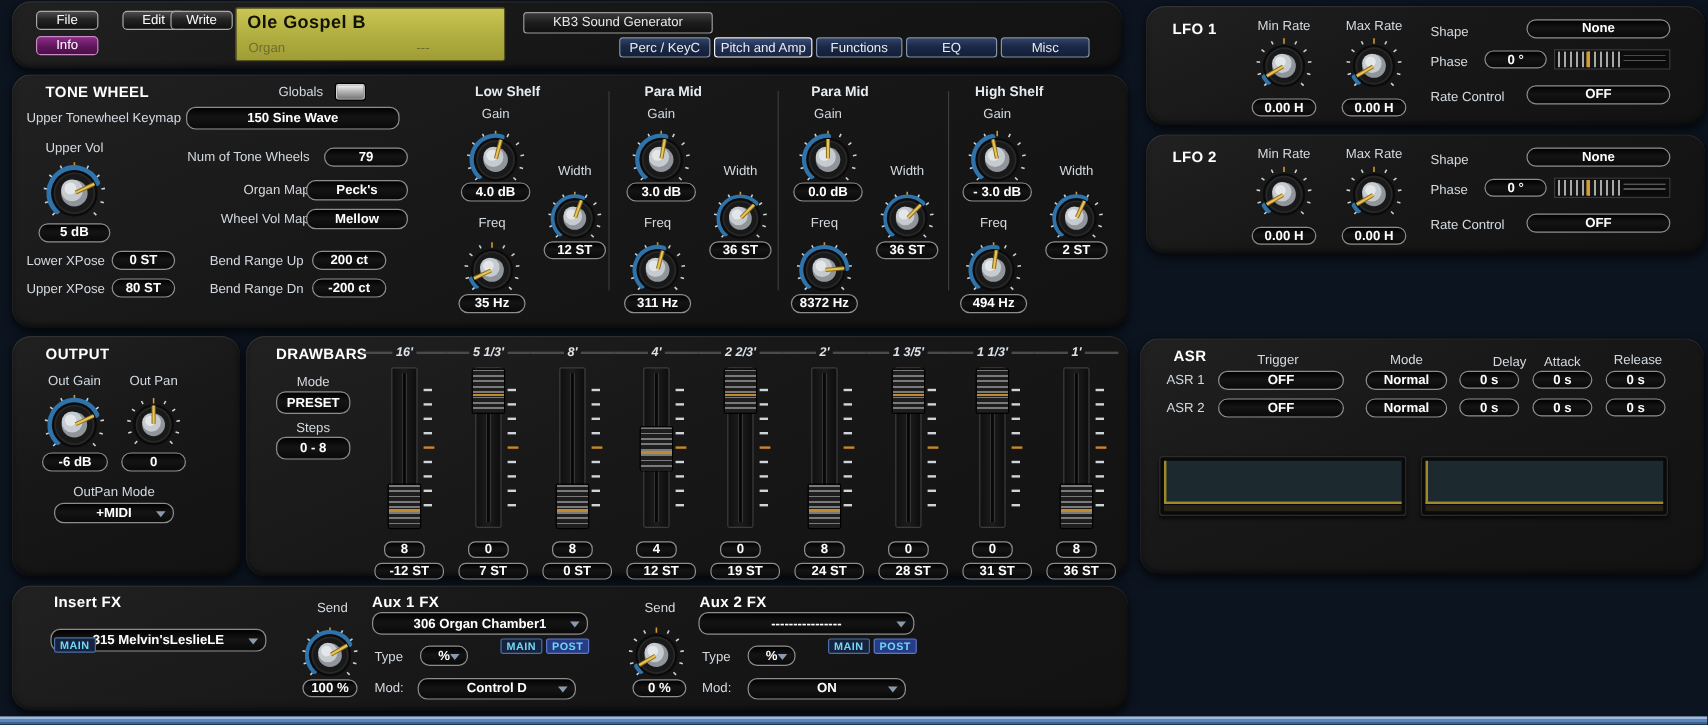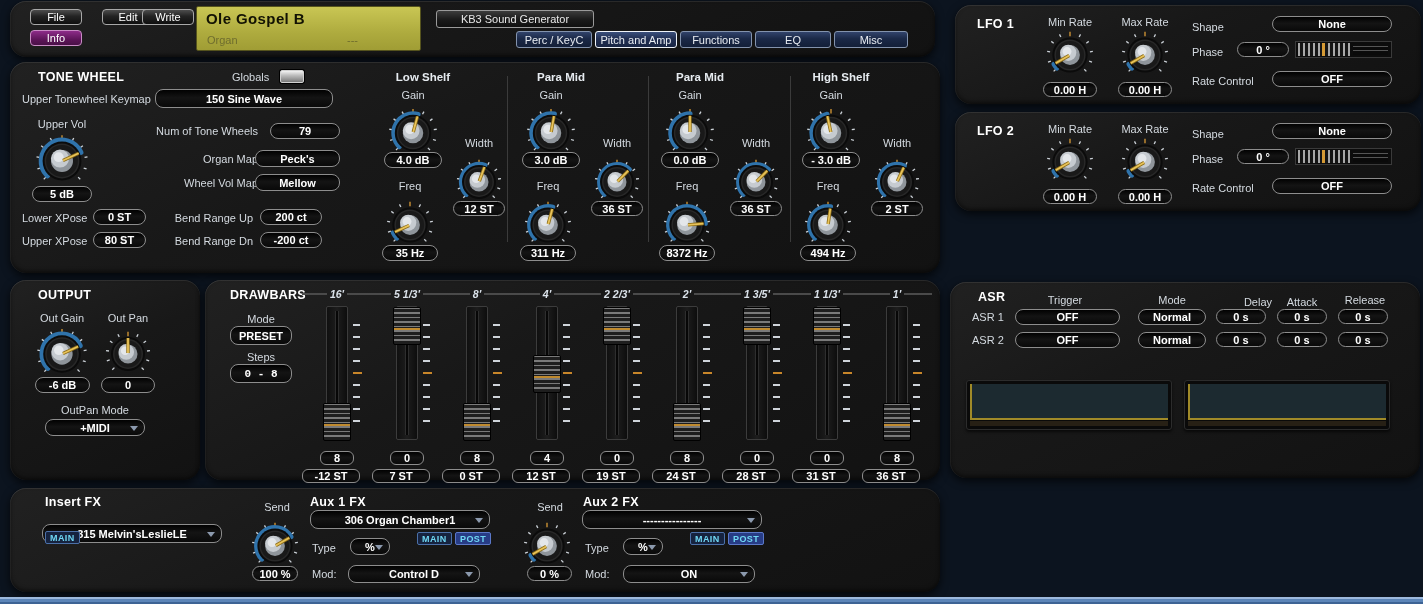--- a/index.html
+++ b/index.html
@@ -75,21 +75,21 @@
   .db-track::before { content:""; position:absolute; left:50%; margin-left:-2px; top:4px; bottom:4px; width:4px;
               background:linear-gradient(90deg,#4a4a4a,#070707 30%,#070707 70%,#4a4a4a); }
   .db-handle { position:absolute; left:-4px; width:28px; height:38px; border:1px solid #000; border-radius:2px;
               background:
                 linear-gradient(180deg, rgba(0,0,0,0) 0 56%, #c08a2e 56% 62%, rgba(0,0,0,0) 62%),
                 repeating-linear-gradient(180deg,#7a7a7a 0 1.5px,#1e1e1e 1.5px 4.5px); }
   .db-ticks { position:absolute; left:51px; top:36px; width:10px; }
   .db-tick { position:absolute; height:2px; width:7px; background:#cfd4da; }
   .db-tick.mid { width:9px; background:#c8862a; }
   .db-val { left:18px; top:163px; width:34px; height:14px; border-radius:6px; }
-  .db-st  { left:0;  top:181px; width:58px; height:14px; border-radius:6px; }
+  .db-st  { left:10px;  top:181px; width:58px; height:14px; border-radius:6px; }
 
   
   #fxpanel { left:10px; top:488px; width:930px; height:104px; }
   .badge { position:absolute; height:13px; display:flex; align-items:center; justify-content:center; padding:0 4px;
            font-size:9px; font-weight:bold; color:#6fd8f4; letter-spacing:.4px;
            background:#16233f; border:1px solid #4b70a8; border-radius:2px; }
   .badge.post { background:#273c86; border-color:#5b78c8; }
 
   
   .lfo-panel { left:955px; width:466px; height:99px; }
@@ -602,21 +602,21 @@
       <span>+MIDI</span>
       <i class="tri"></i>
     </div>
   </div>
 
   <div class="panel" id="drawbars">
     <div class="title" style="left:25px;top:8px;">DRAWBARS</div>
     <div class="lbl" style="left:25px;top:33px;width:62px;text-align:center;">Mode</div>
     <div class="vbox" style="left:25px;top:46px;width:62px;height:19px;">PRESET</div>
     <div class="lbl" style="left:25px;top:71px;width:62px;text-align:center;">Steps</div>
-    <div class="vbox" style="left:25px;top:84px;width:62px;height:19px;font-family:Liberation Mono, monospace;">0 - 8</div>
+    <div class="vbox" style="left:25px;top:84px;width:62px;height:19px;">0 - 8</div>
     <div id="drawbar-cols">
         <div class="db-col" style="left: 97px;">
           <div class="db-head">
             <i class="hl"></i>
             <span>16'</span>
             <i class="hl"></i>
           </div>
           <div class="db-track">
             <div class="db-handle" style="top:96px;"></div>
           </div>

